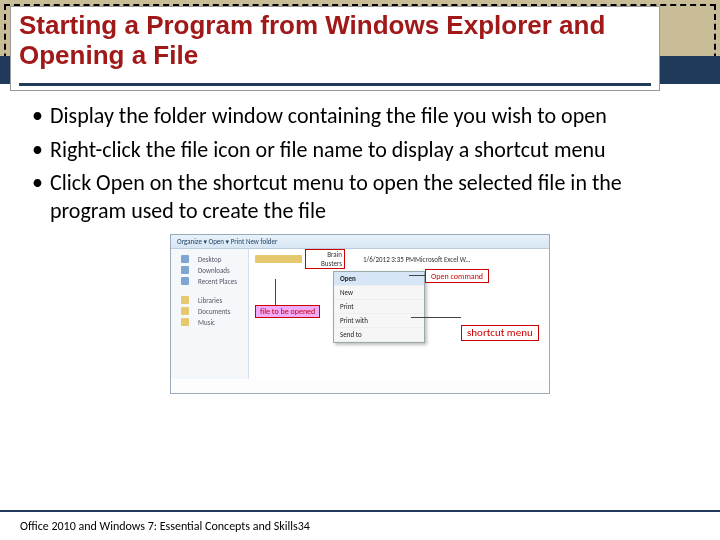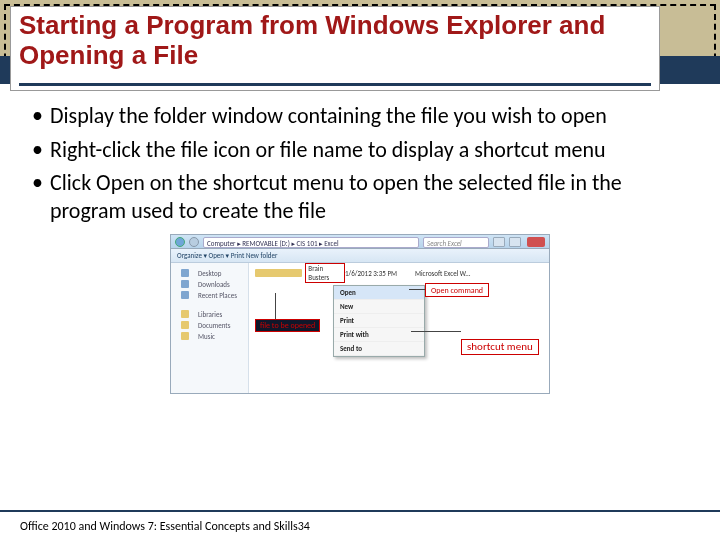--- a/index.html
+++ b/index.html
@@ -122,33 +122,33 @@
   }
   .sc-side div { margin: 2px 6px; display: flex; align-items: flex-start; gap: 9px; }
   .sc-ico { width: 8px; height: 8px; background: #e6c96f; border-radius: 1px; display: inline-block; }
   .sc-ico.b { background: #7fa6d0; }
   .sc-main { flex: 1; background: #fff; position: relative; padding: 4px 6px; }
   .sc-colhead { display: flex; font-size: 7px; color: #557; border-bottom: 1px solid #e0e6ee; padding-bottom: 2px; }
   .sc-colhead span:nth-child(1){ width: 90px; }
   .sc-colhead span:nth-child(2){ width: 70px; }
   .sc-row { display: flex; align-items: center; font-size: 7px; color: #333; height: 12px; }
   .sc-row span:nth-child(1){ width: 90px; display: flex; align-items: center; gap: 3px; }
-  .sc-row span:nth-child(2){ width: 70px; }
+  .sc-row span:nth-child(2){ width: 70px; text-align: right; }
   .sc-file-red { border: 1px solid #c00; padding: 0 2px; }
   .sc-menu {
     position: absolute;
     top: 22px; left: 84px;
     width: 92px;
     background: #f6f6f6;
     border: 1px solid #9aa;
     box-shadow: 2px 2px 3px rgba(0,0,0,.25);
     font-size: 7px;
     color: #222;
   }
-  .sc-menu div { padding: 2px 6px; border-bottom: 1px solid #eee; font-weight: bold; }
+  .sc-menu div { padding: 2px 6px; border-bottom: 1px solid #eee; }
   .sc-menu div.hl { background: #d6e6f7; font-weight: bold; }
   .call1 {
     position: absolute;
     top: 20px; left: 176px;
     border: 1px solid #c00;
     background: #fff;
     font-size: 8px; color: #c00;
     padding: 1px 5px;
   }
   .call2 {
@@ -158,21 +158,21 @@
     background: #fff;
     font-size: 11px; color: #c00;
     padding: 1px 5px;
     line-height: 1.1;
     margin-top: 16px;
   }
   .call3 {
     position: absolute;
     top: 56px; left: 6px;
     border: 1px solid #c00;
-    background: #0f172a;
+    background: #f0abfc;
     font-size: 8px; color: #c00;
     padding: 1px 4px;
     line-height: 1.1;
   }
   .line { position: absolute; background: #444; }
   .footer {
     position: absolute;
     bottom: 0; left: 0; right: 0;
     height: 30px;
     background: #fff;
@@ -195,31 +195,20 @@
 </div>
 
 <div class="content">
   <ul class="bullets">
     <li>Display the folder window containing the file you wish to open</li>
     <li>Right-click the file icon or file name to display a shortcut menu</li>
     <li>Click Open on the shortcut menu to open the selected file in the program used to create the file</li>
   </ul>
 
   <div class="screenshot">
-    <div class="sc-titlebar">
-      <div class="sc-addr">
-        <span class="sc-nav"></span>
-        <span class="sc-nav2"></span>
-        <span class="sc-path">Computer ▸ REMOVABLE (D:) ▸ CIS 101 ▸ Excel</span>
-        <span class="sc-search">Search Excel</span>
-        <span class="sc-min"></span>
-        <span class="sc-min"></span>
-        <span class="sc-close"></span>
-      </div>
-    </div>
     <div class="sc-toolbar">Organize ▾   Open ▾   Print   New folder</div>
     <div class="sc-body">
       <div class="sc-side">
         <div>
             <span class="sc-ico b"></span>
             <span>Desktop</span>
           </div>
         <div>
             <span class="sc-ico b"></span>
             <span>Downloads</span>

